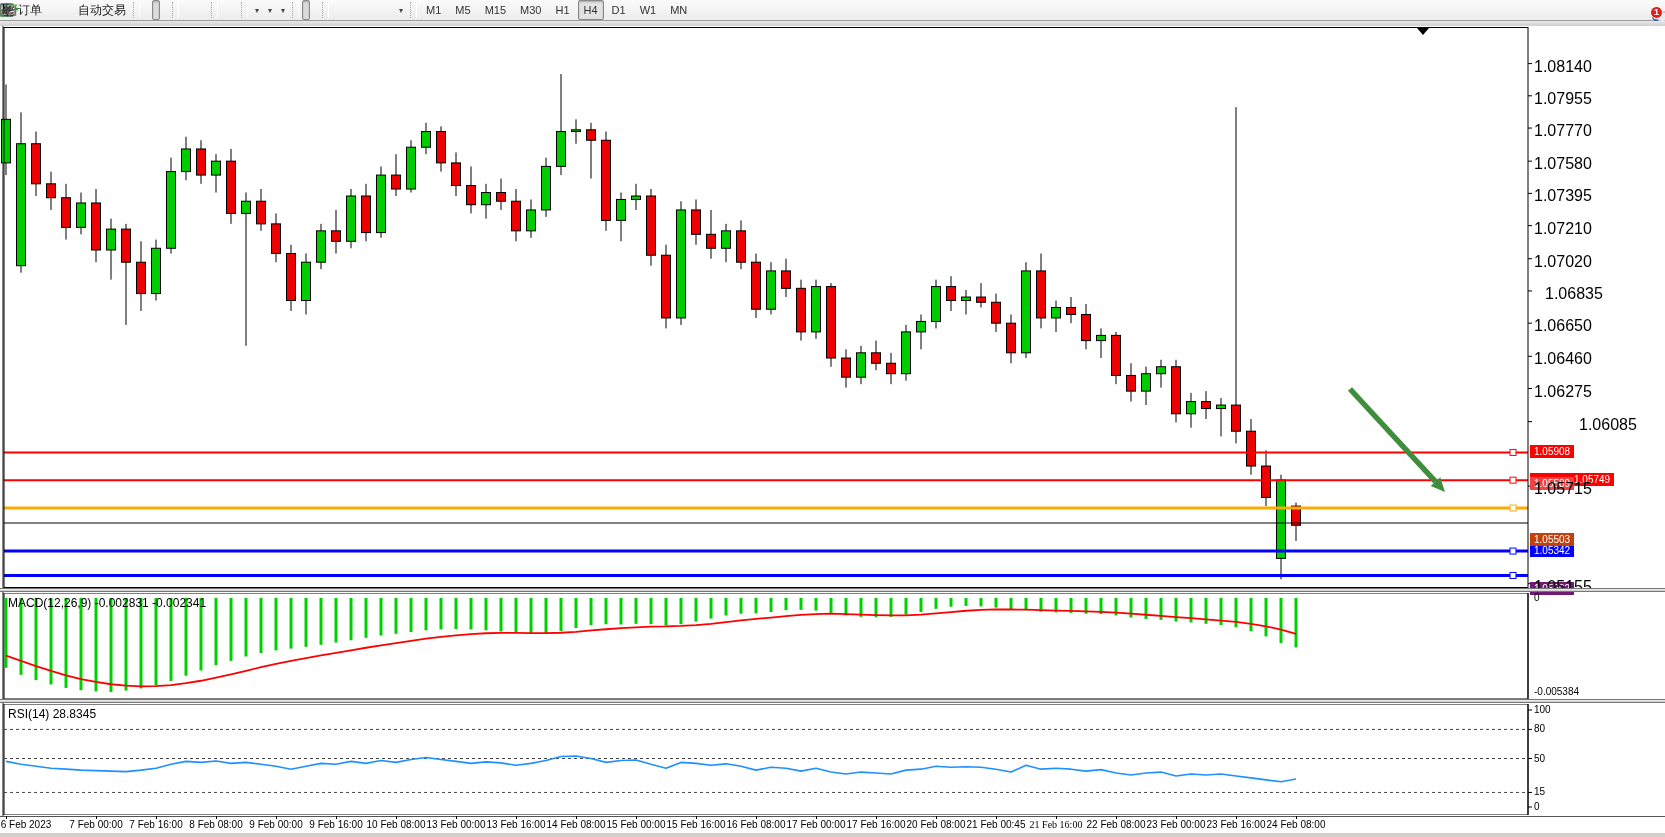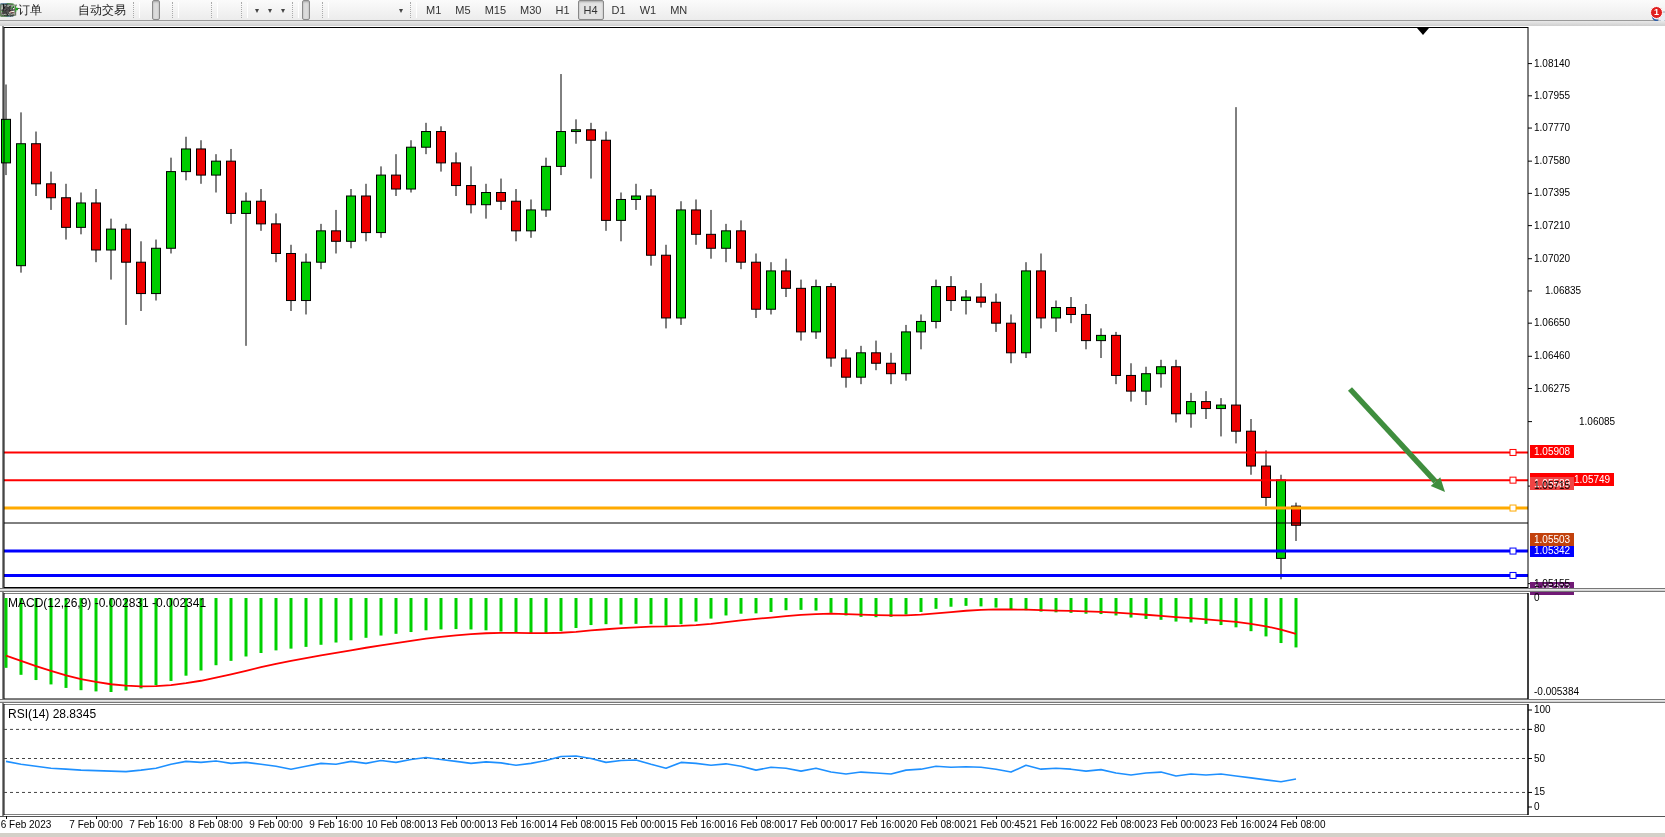--- a/index.html
+++ b/index.html
@@ -18,21 +18,21 @@
     font-size:9px;line-height:11px;min-width:11px;text-align:center;font-weight:bold;border:1px solid #fff;}
   
   #chartwin{position:absolute;left:0;top:21px;width:1665px;height:816px;background:#fff;}
   #chartwin:before{content:"";position:absolute;left:0;top:0;width:100%;height:5px;background:linear-gradient(#e9e9e9,#cfcfcf);}
   .frame-left{position:absolute;left:2px;top:5px;bottom:5px;width:2px;background:#8a8a8a;}
   #title{position:absolute;left:9px;top:8px;font-size:11px;color:#000;white-space:nowrap;}
   #title .tri{font-size:8px;vertical-align:1px;}
   svg{position:absolute;left:0;}
   .paneSplit{position:absolute;left:0;width:1665px;height:4px;background:linear-gradient(#f2f2f2,#c8c8c8);border-top:1px solid #777;border-bottom:1px solid #777;box-sizing:border-box;}
   
-  .tick-label{position:absolute;left:1534px;font-size:10px;color:#000;transform:translateY(-6px);white-space:nowrap;}
+  .tick-label{position:absolute;left:1534px;font-size:16px;color:#000;transform:translateY(-6px);white-space:nowrap;}
   .price-flag{position:absolute;left:1530px;font-size:10px;color:#fff;padding:0 4px;line-height:13px;transform:translateY(-7px);white-space:nowrap;}
   .date-label{position:absolute;font-size:10px;color:#000;transform:translateX(-50%);top:819px;white-space:nowrap;}
   .ind-label{position:absolute;left:8px;font-size:12px;color:#000;white-space:nowrap;}
   .ind-scale{position:absolute;left:1534px;font-size:10px;color:#000;transform:translateY(-6px);}
   #datebar{position:absolute;left:0;top:816px;width:1665px;height:16px;background:#fff;border-top:1px solid #555;}
   #bottomstrip{position:absolute;left:0;top:833px;width:1665px;height:4px;background:#d4d0c8;}
   .icon{display:inline-block;}
 </style>
 </head>
 <body>
@@ -829,21 +829,21 @@
     <div class="date-label" style="left: 756px;">16 Feb 08:00</div>
     <div style="position: absolute; left: 756px; top: 816px; width: 1px; height: 3px; background: rgb(0, 0, 0);"></div>
     <div class="date-label" style="left: 816px;">17 Feb 00:00</div>
     <div style="position: absolute; left: 816px; top: 816px; width: 1px; height: 3px; background: rgb(0, 0, 0);"></div>
     <div class="date-label" style="left: 876px;">17 Feb 16:00</div>
     <div style="position: absolute; left: 876px; top: 816px; width: 1px; height: 3px; background: rgb(0, 0, 0);"></div>
     <div class="date-label" style="left: 936px;">20 Feb 08:00</div>
     <div style="position: absolute; left: 936px; top: 816px; width: 1px; height: 3px; background: rgb(0, 0, 0);"></div>
     <div class="date-label" style="left: 996px;">21 Feb 00:45</div>
     <div style="position: absolute; left: 996px; top: 816px; width: 1px; height: 3px; background: rgb(0, 0, 0);"></div>
-    <div class="date-label" style="left: 1056px;">21 Feb 16:00</div>
+    <div class="date-label" style="left: 1056px; font-family: Liberation Serif, serif;">21 Feb 16:00</div>
     <div style="position: absolute; left: 1056px; top: 816px; width: 1px; height: 3px; background: rgb(0, 0, 0);"></div>
     <div class="date-label" style="left: 1116px;">22 Feb 08:00</div>
     <div style="position: absolute; left: 1116px; top: 816px; width: 1px; height: 3px; background: rgb(0, 0, 0);"></div>
     <div class="date-label" style="left: 1176px;">23 Feb 00:00</div>
     <div style="position: absolute; left: 1176px; top: 816px; width: 1px; height: 3px; background: rgb(0, 0, 0);"></div>
     <div class="date-label" style="left: 1236px;">23 Feb 16:00</div>
     <div style="position: absolute; left: 1236px; top: 816px; width: 1px; height: 3px; background: rgb(0, 0, 0);"></div>
     <div class="date-label" style="left: 1296px;">24 Feb 08:00</div>
     <div style="position: absolute; left: 1296px; top: 816px; width: 1px; height: 3px; background: rgb(0, 0, 0);"></div>
   </div>

